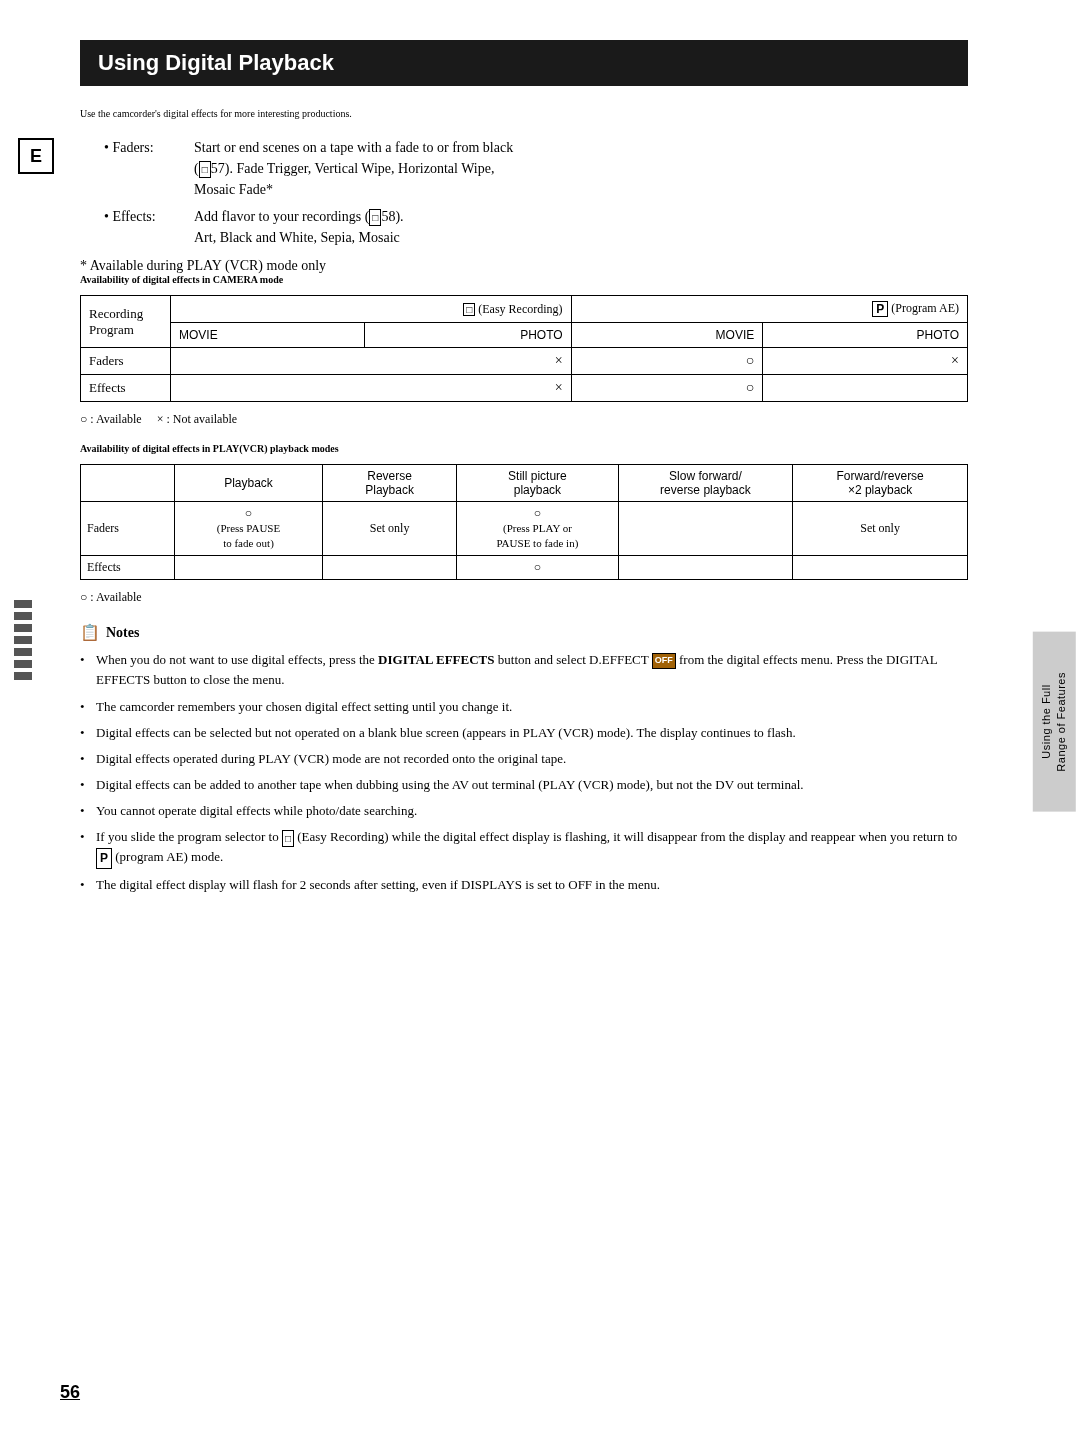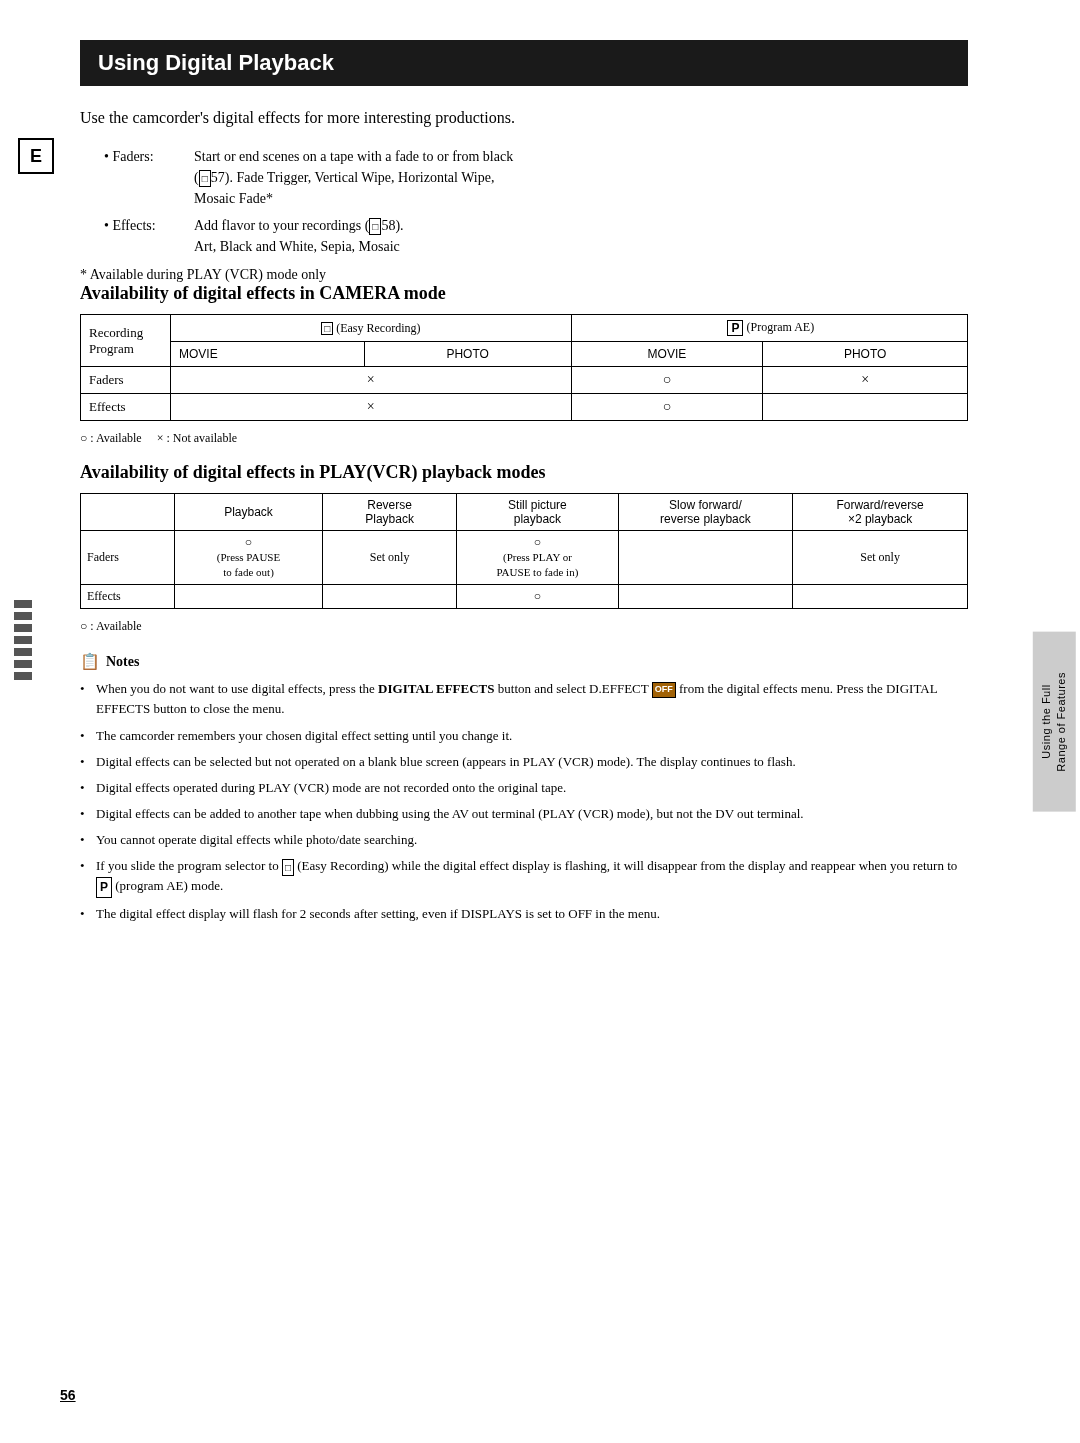--- a/index.html
+++ b/index.html
@@ -57,39 +57,39 @@
       font-size: 18px;
       font-weight: bold;
       font-family: Arial, sans-serif;
     }
 
     
     .page-number {
       position: absolute;
       bottom: 40px;
       left: 60px;
-      font-size: 14px;
+      font-size: 18px;
       font-family: Arial, sans-serif;
       font-weight: bold;
       text-decoration: underline;
     }
 
     
     .title-bar {
       background: #1a1a1a;
       color: #fff;
       font-size: 22px;
       font-weight: bold;
       font-family: Arial, sans-serif;
       padding: 10px 18px;
       margin-bottom: 20px;
     }
 
     .intro-text {
-      font-size: 16px;
+      font-size: 10px;
       margin-bottom: 16px;
       line-height: 1.5;
     }
 
     .bullet-section {
       margin-bottom: 10px;
       margin-left: 24px;
     }
 
     .bullet-item {
@@ -103,37 +103,37 @@
       font-size: 14px;
     }
 
     .bullet-content {
       flex: 1;
       font-size: 14px;
       line-height: 1.5;
     }
 
     .section-heading {
-      font-size: 18px;
+      font-size: 10px;
       font-weight: bold;
       margin-bottom: 10px;
     }
 
     
     table {
       border-collapse: collapse;
       width: 100%;
       margin-bottom: 10px;
       font-size: 13px;
     }
 
     table td, table th {
       border: 1px solid #000;
       padding: 5px 8px;
-      text-align: center;
+      text-align: right;
       vertical-align: middle;
     }
 
     .table-note {
       font-size: 12px;
       margin-bottom: 16px;
     }
 
     .circle-sym { font-size: 14px; }
     .cross-sym { font-size: 14px; }

